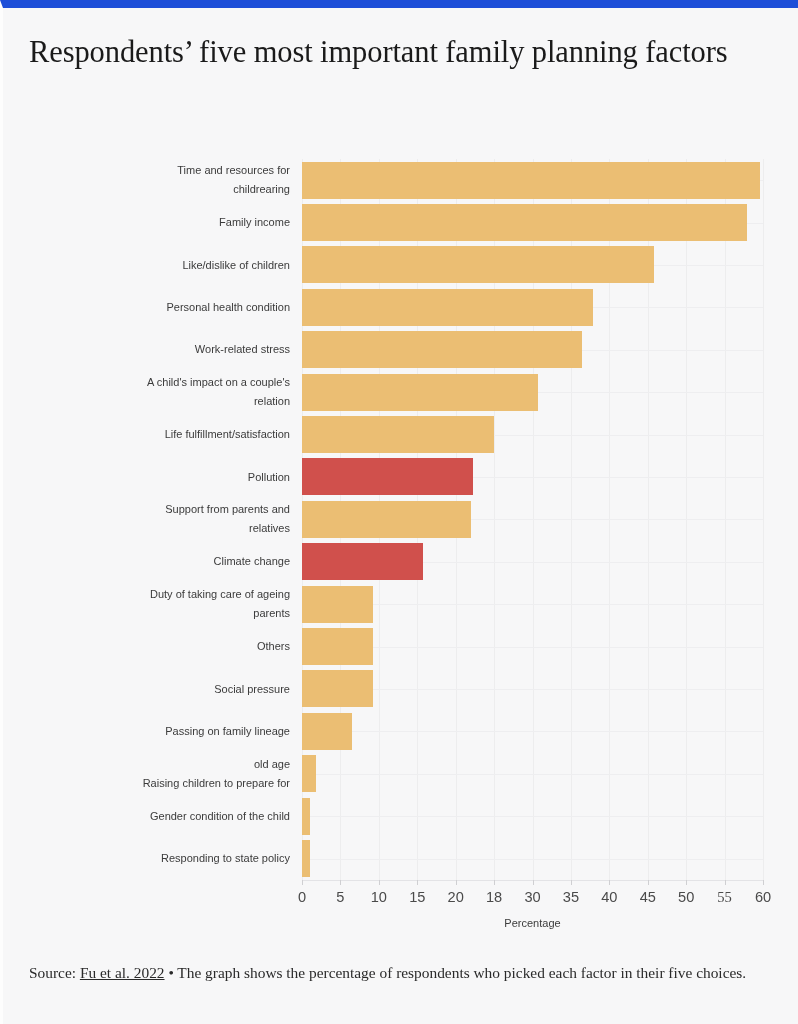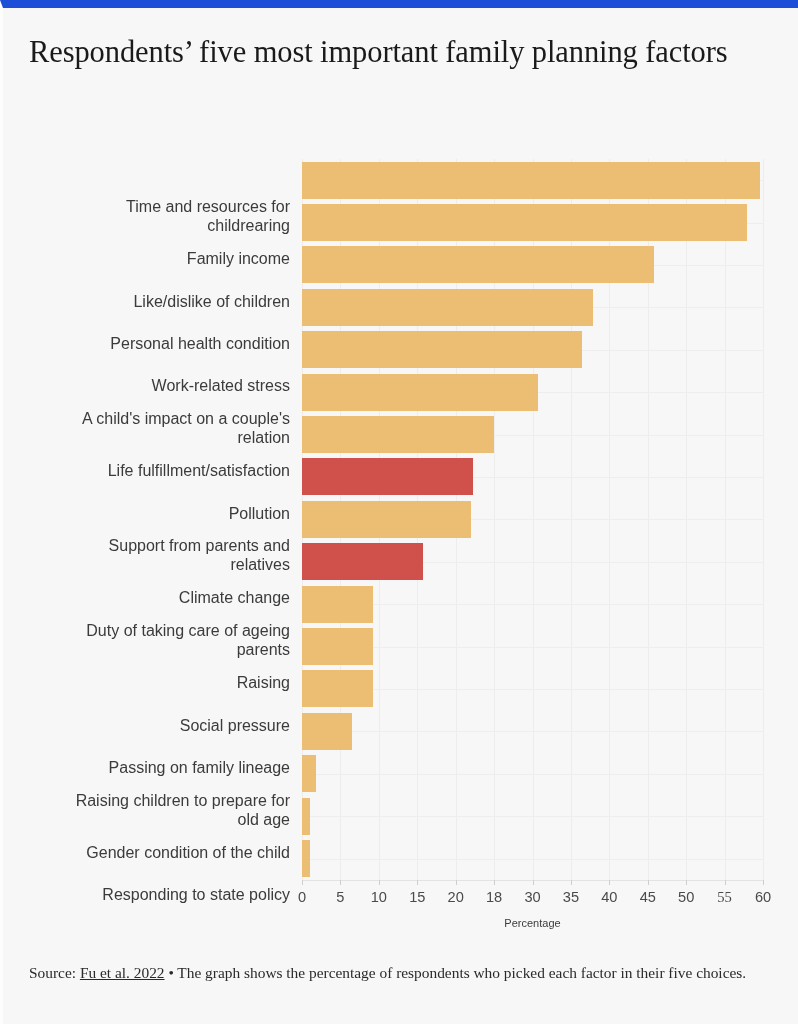--- a/index.html
+++ b/index.html
@@ -61,24 +61,23 @@
     left: 0; height: 42.4px;
   }
   .bar {
     position: absolute;
     left: 0; top: 2.6px; height: 37px;
   }
   .cat-label {
     position: absolute;
     right: 0; width: 250px;
     text-align: right;
-    font-size: 16px;
+    font-size: 11px;
     line-height: 19px;
     color: #3b3b3b;
-    margin-top: 36px;
   }
   .tick-mark {
     position: absolute;
     width: 1px; height: 5px;
     background: #cfcfd2;
   }
   .tick-label {
     position: absolute;
     font-size: 14.6px;
     color: #4a4a4a;
@@ -237,31 +236,31 @@
           <div>relatives</div>
         </div>
         <div class="cat-label" style="right: 511px; top: 404.3px;">
           <div>Climate change</div>
         </div>
         <div class="cat-label" style="right: 511px; top: 437.2px;">
           <div>Duty of taking care of ageing</div>
           <div>parents</div>
         </div>
         <div class="cat-label" style="right: 511px; top: 489.1px;">
-          <div>Raising</div>
+          <div>Others</div>
         </div>
         <div class="cat-label" style="right: 511px; top: 531.5px;">
           <div>Social pressure</div>
         </div>
         <div class="cat-label" style="right: 511px; top: 573.9px;">
           <div>Passing on family lineage</div>
         </div>
         <div class="cat-label" style="right: 511px; top: 606.8px;">
+          <div>old age</div>
           <div>Raising children to prepare for</div>
-          <div>old age</div>
         </div>
         <div class="cat-label" style="right: 511px; top: 658.7px;">
           <div>Gender condition of the child</div>
         </div>
         <div class="cat-label" style="right: 511px; top: 701.1px;">
           <div>Responding to state policy</div>
         </div>
       </div>
     <div id="axis-line" style="top: 731.8px;"></div>
     <div id="ticks-layer">

